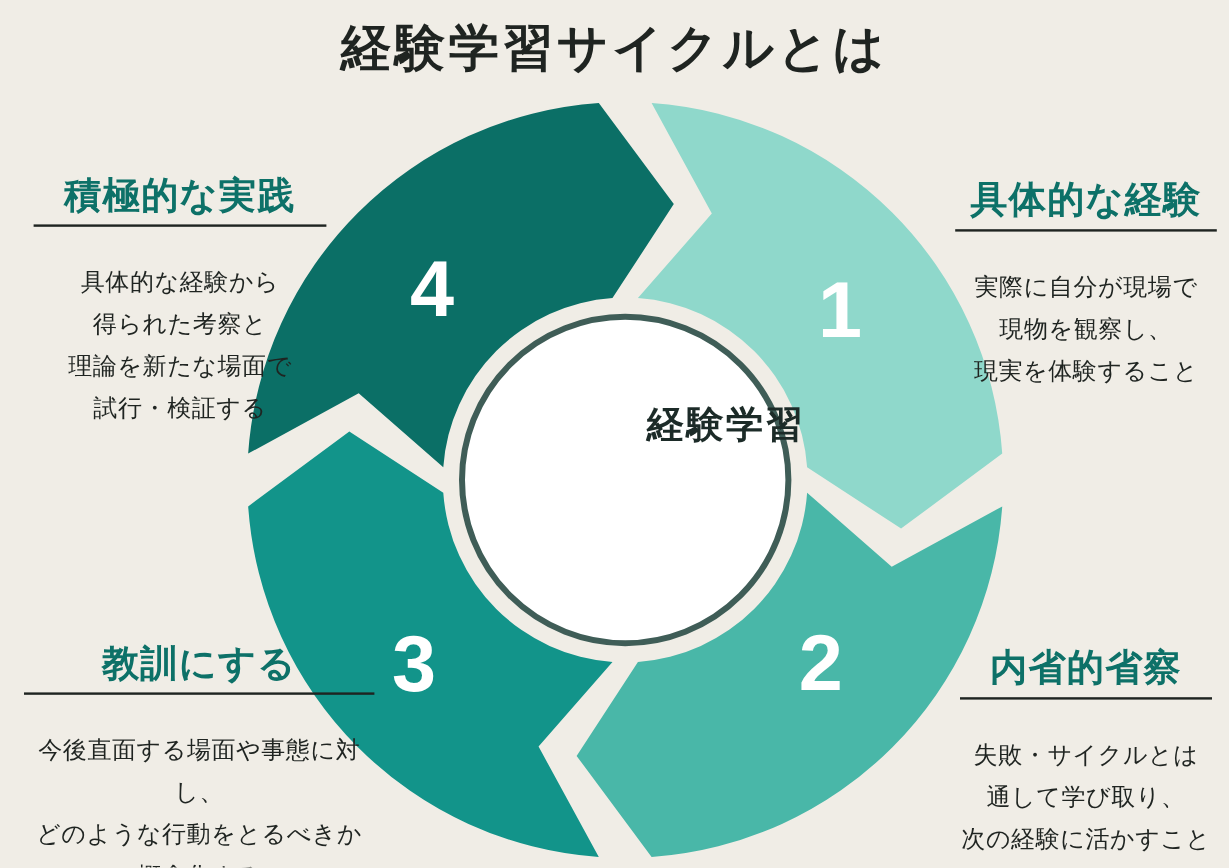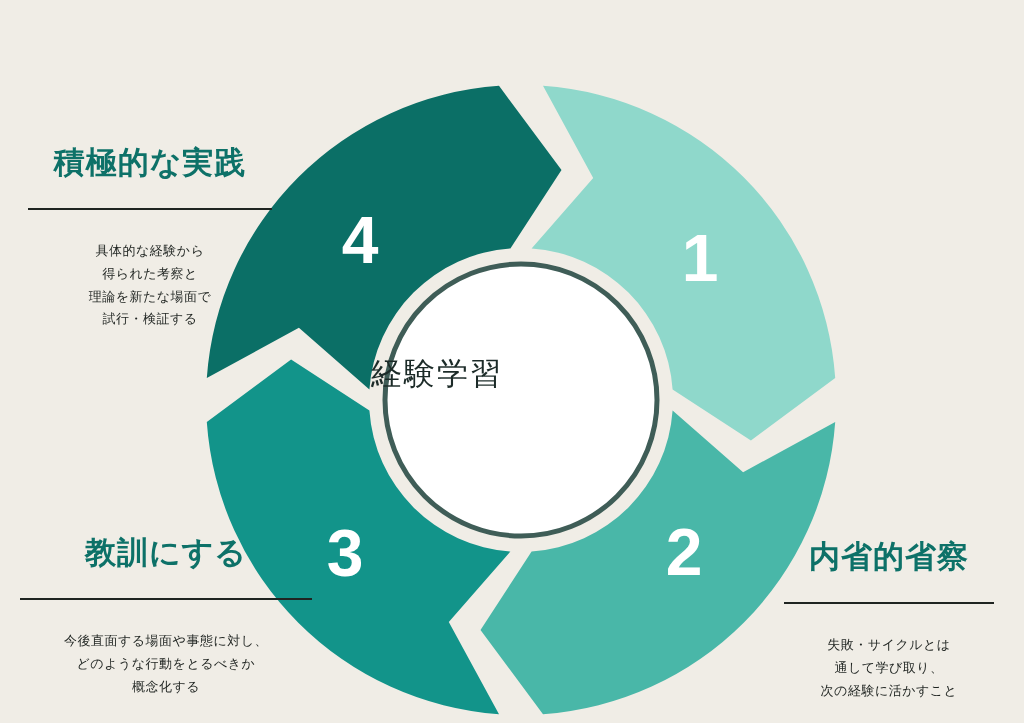--- a/index.html
+++ b/index.html
@@ -15,44 +15,45 @@
     text-align:center;font-size:42px;font-weight:bold;
     color:#1f2421;letter-spacing:3px;margin:0;
   }
   .diagram{position:absolute;left:0;top:0;width:1024px;height:723px;}
   .seg-number{
     font-size:66px;font-weight:bold;fill:#ffffff;
     text-anchor:middle;dominant-baseline:central;
     font-family:"Liberation Sans","DejaVu Sans",sans-serif;
   }
   .center-label{
-    position:absolute;left:371px;top:350px;width:300px;
-    text-align:left;font-size:31px;font-weight:normal;
+    position:absolute;left:371px;top:330px;width:300px;
+    text-align:right;font-size:31px;font-weight:bold;
     color:#1c2b28;line-height:47px;letter-spacing:2px;
   }
   .label-block{position:absolute;text-align:center;}
   .label-heading{
     font-size:31px;font-weight:bold;color:#0d7168;
-    letter-spacing:1px;padding-bottom:24px;
+    letter-spacing:1px;padding-bottom:3px;
     border-bottom:2px solid #1f2421;margin-bottom:28px;
   }
   .label-desc{
-    font-size:13px;color:#1f2421;line-height:1.75;
+    font-size:20px;color:#1f2421;line-height:1.75;
     white-space:pre-line;letter-spacing:0.5px;margin-top:30px;
   }
   .block-tl{left:28px;top:142px;width:244px;}
   .block-tr{left:796px;top:146px;width:218px;}
   .block-bl{left:20px;top:532px;width:292px;}
-  .block-br{left:784px;top:536px;width:210px;}
+  .block-br{left:800px;top:536px;width:210px;}
 </style>
 </head>
 <body>
 
 <div class="canvas">
 
+  <h1 class="page-title">経験学習サイクルとは</h1>
 
   <svg class="diagram" viewBox="0 0 1024 723" aria-hidden="true">
 
     <path d="M 543.0 85.8 A 315 315 0 0 1 835.2 378.0 L 750.9 440.5 L 672.6 389.4 A 152 152 0 0 0 531.6 248.4 L 593.2 177.9 Z" fill="#8fd8cb"></path>
 
     <path d="M 835.2 422.0 A 315 315 0 0 1 543.0 714.2 L 480.5 629.9 L 531.6 551.6 A 152 152 0 0 0 672.6 410.6 L 743.1 472.2 Z" fill="#49b7a8"></path>
 
     <path d="M 499.0 714.2 A 315 315 0 0 1 206.8 422.0 L 291.1 359.5 L 369.4 410.6 A 152 152 0 0 0 510.4 551.6 L 448.8 622.1 Z" fill="#12948a"></path>
 
     <path d="M 206.8 378.0 A 315 315 0 0 1 499.0 85.8 L 561.5 170.1 L 510.4 248.4 A 152 152 0 0 0 369.4 389.4 L 298.9 327.8 Z" fill="#0b6f66"></path>
@@ -70,20 +71,26 @@
   </div>
 
   <div class="label-block block-tl">
     <div class="label-heading">積極的な実践</div>
     <div class="label-desc">具体的な経験から
 得られた考察と
 理論を新たな場面で
 試行・検証する</div>
   </div>
 
+  <div class="label-block block-tr">
+    <div class="label-heading">具体的な経験</div>
+    <div class="label-desc">実際に自分が現場で
+現物を観察し、
+現実を体験すること</div>
+  </div>
 
   <div class="label-block block-bl">
     <div class="label-heading">教訓にする</div>
     <div class="label-desc">今後直面する場面や事態に対し、
 どのような行動をとるべきか
 概念化する</div>
   </div>
 
   <div class="label-block block-br">
     <div class="label-heading">内省的省察</div>

